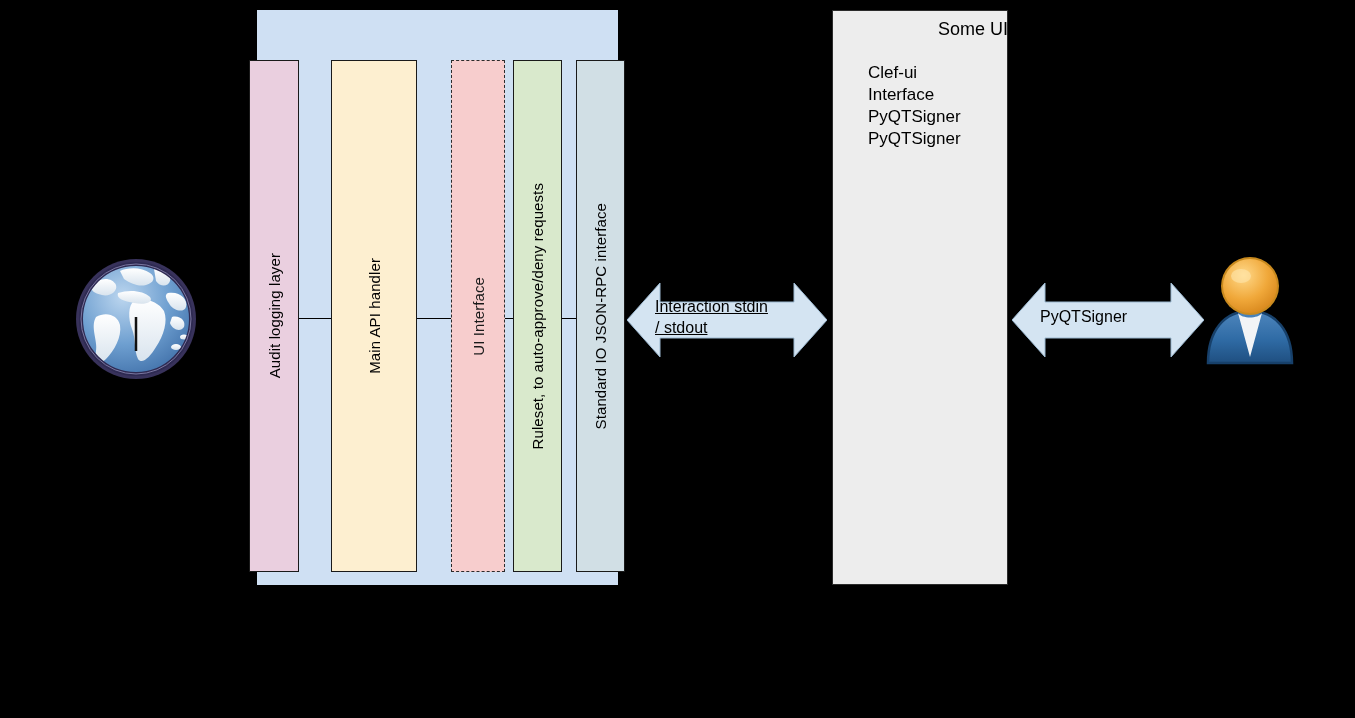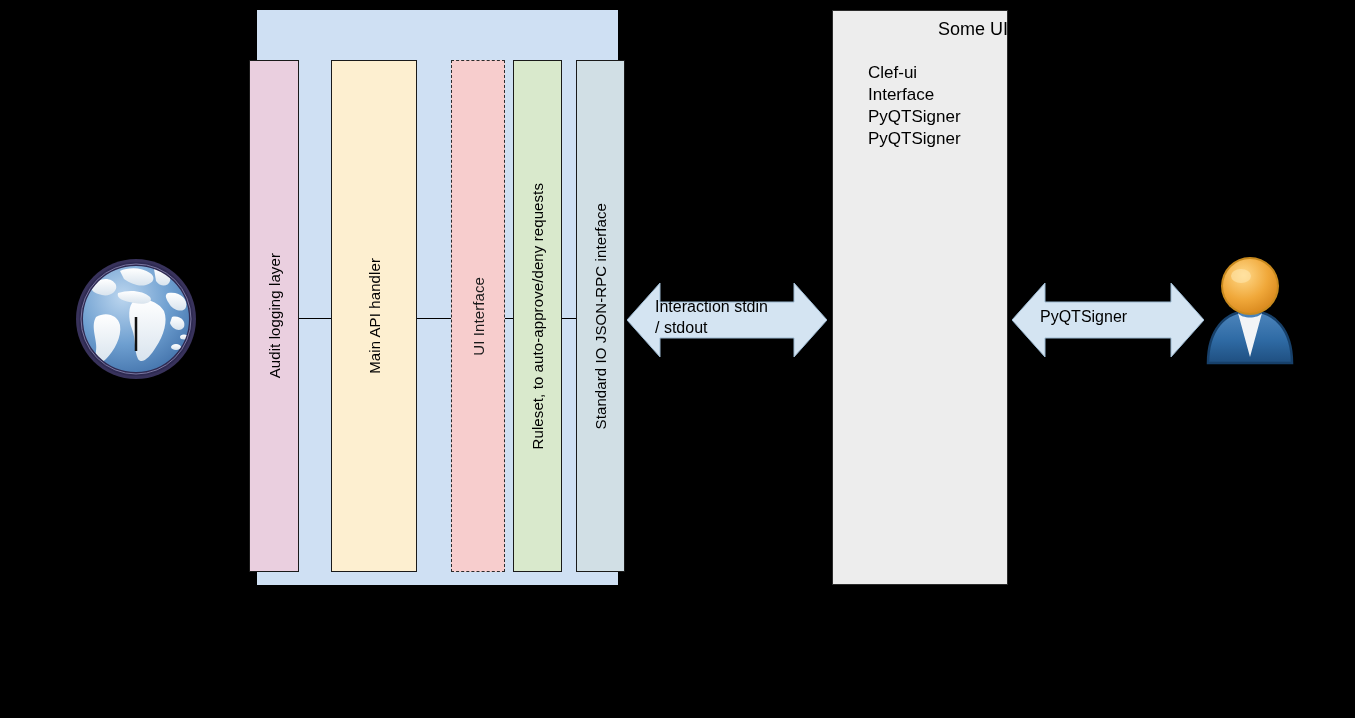--- a/index.html
+++ b/index.html
@@ -148,21 +148,21 @@
   .arrow-label {
     position: absolute;
     font-size: 16px;
     color: #000000;
     line-height: 21px;
     z-index: 5;
     white-space: pre-line;
   }
 
   .arrow-stdio { left: 627px; top: 281px; }
-  .label-stdio { left: 655px; top: 296px; width: 170px; }
+  .label-stdio { left: 655px; top: 296px; width: 170px; text-decoration: underline; }
 
   .arrow-interaction { left: 1012px; top: 281px; }
   .label-interaction { left: 1040px; top: 306px; width: 160px; }
 
   
   .globe {
     position: absolute;
     left: 72px;
     top: 255px;
     width: 128px;

